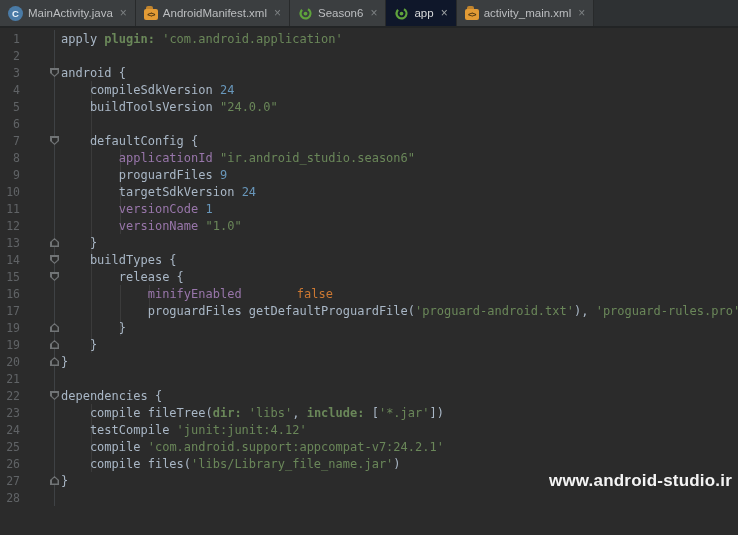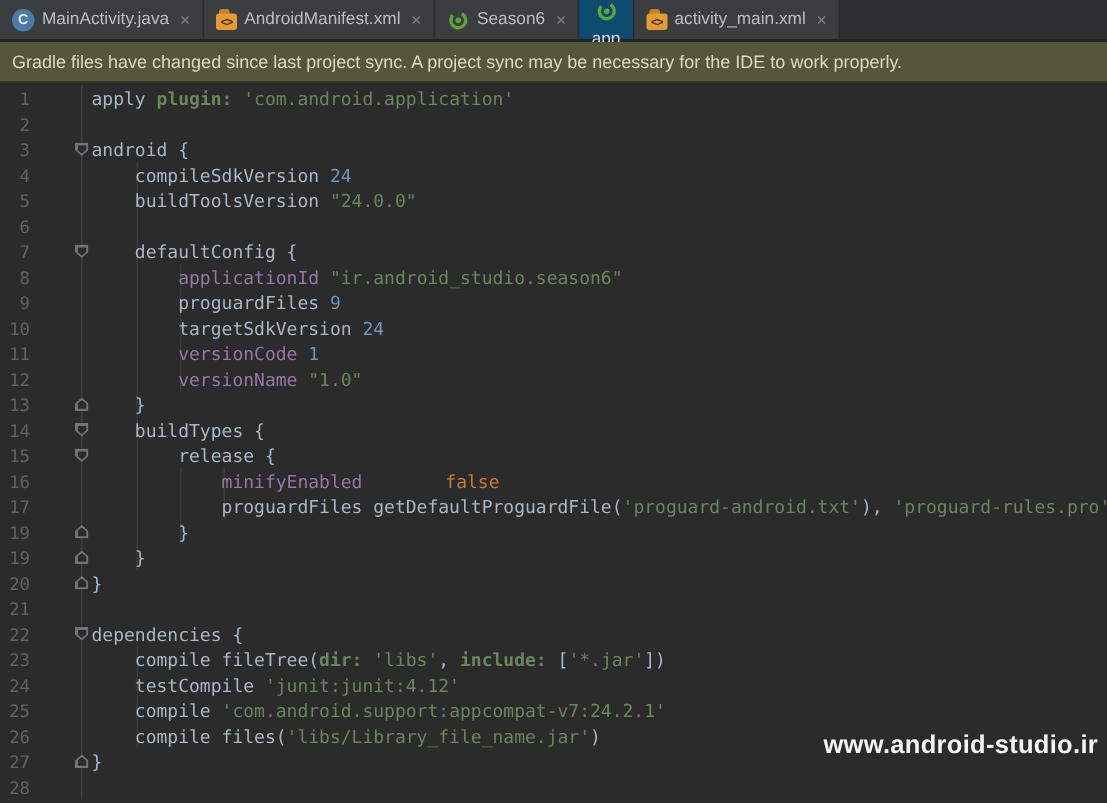--- a/index.html
+++ b/index.html
@@ -6,21 +6,21 @@
   html,body { width:738px; height:535px; overflow:hidden; background:#2b2b2b;
               font-family:"Liberation Sans", sans-serif; }
 
   .window { width:738px; height:535px; display:flex; flex-direction:column; }
 
   
   .tabbar { height:28px; flex:none; background:#2e3133; display:flex; align-items:stretch;
             border-bottom:2px solid #222425; }
   .tab { display:flex; align-items:center; gap:5px; padding:0 8px; background:#3b3e40;
          border-right:1px solid #282a2b; color:#bcbec0; font-size:11.5px; cursor:default; }
-  .tab.active { background:#0c4a6e; color:#d8dadb;flex-direction:column; }
+  .tab.active { background:#0f172a; color:#d8dadb; }
   .tab-close { color:#7e8284; font-size:12px; margin-left:2px; line-height:1; }
   .tab.active .tab-close { color:#a2a6a8; }
 
   .icon { flex:none; display:inline-flex; align-items:center; justify-content:center; }
   .icon-class { width:15px; height:15px; border-radius:50%; background:var(--class-blue,#4a7ba6);
                 color:#eaf3fb; font-size:9.5px; font-weight:bold; }
   .icon-gradle { width:15px; height:15px; }
   .icon-android { width:14px; height:14px; position:relative; }
   .icon-android .a-top { position:absolute; top:0; left:2px; width:7px; height:4px;
                          background:var(--android-orange,#e39b35); border-radius:2px 2px 0 0;
@@ -59,21 +59,21 @@
   .code { padding-left:6px; white-space:pre; font:12px "DejaVu Sans Mono", monospace;
           color:var(--text-plain,#a9b7c6); }
   .t-p { color:var(--text-plain,#a9b7c6); }
   .t-s { color:var(--text-string,#6a8759); }
   .t-n { color:var(--text-string,#6a8759);font-weight:bold; }
   .t-d { color:var(--text-number,#6897bb); }
   .t-v { color:var(--text-property,#9876aa); }
   .t-k { color:var(--text-keyword,#cc7832);margin-left:48px; }
   .t-u { color:var(--text-plain,#a9b7c6); text-underline-offset:2px; }
 
-  .watermark { position:absolute; right:6px; bottom:28px; z-index:3;
+  .watermark { position:absolute; right:6px; bottom:44px; z-index:3;
                font-size:17px; font-weight:bold; color:#ffffff; opacity:.95;
                letter-spacing:.2px;text-align:center; }
 </style>
 </head>
 <body>
 
 <div class="window">
 
   <div class="tabbar">
       <div class="tab">
@@ -112,23 +112,20 @@
       <div class="tab">
         <span class="icon icon-android">
           <i class="a-top"></i>
           <span class="a-body">&lt;&gt;</span>
         </span>
         <span>activity_main.xml</span>
         <span class="tab-close">×</span>
       </div>
     </div>
 
-  <div class="banner">
-    <span>Gradle files have changed since last project sync. A project sync may be necessary for the IDE to work properly.</span>
-  </div>
 
   <div class="editor">
     <div class="guide" id="g1"></div>
     <div class="guide" id="g2"></div>
     <div class="guide" id="g3"></div>
     <div class="guide" id="g4"></div>
     <div class="guide" id="g5"></div>
     <div id="lines">
         <div class="line">
           <span class="ln">1</span>

